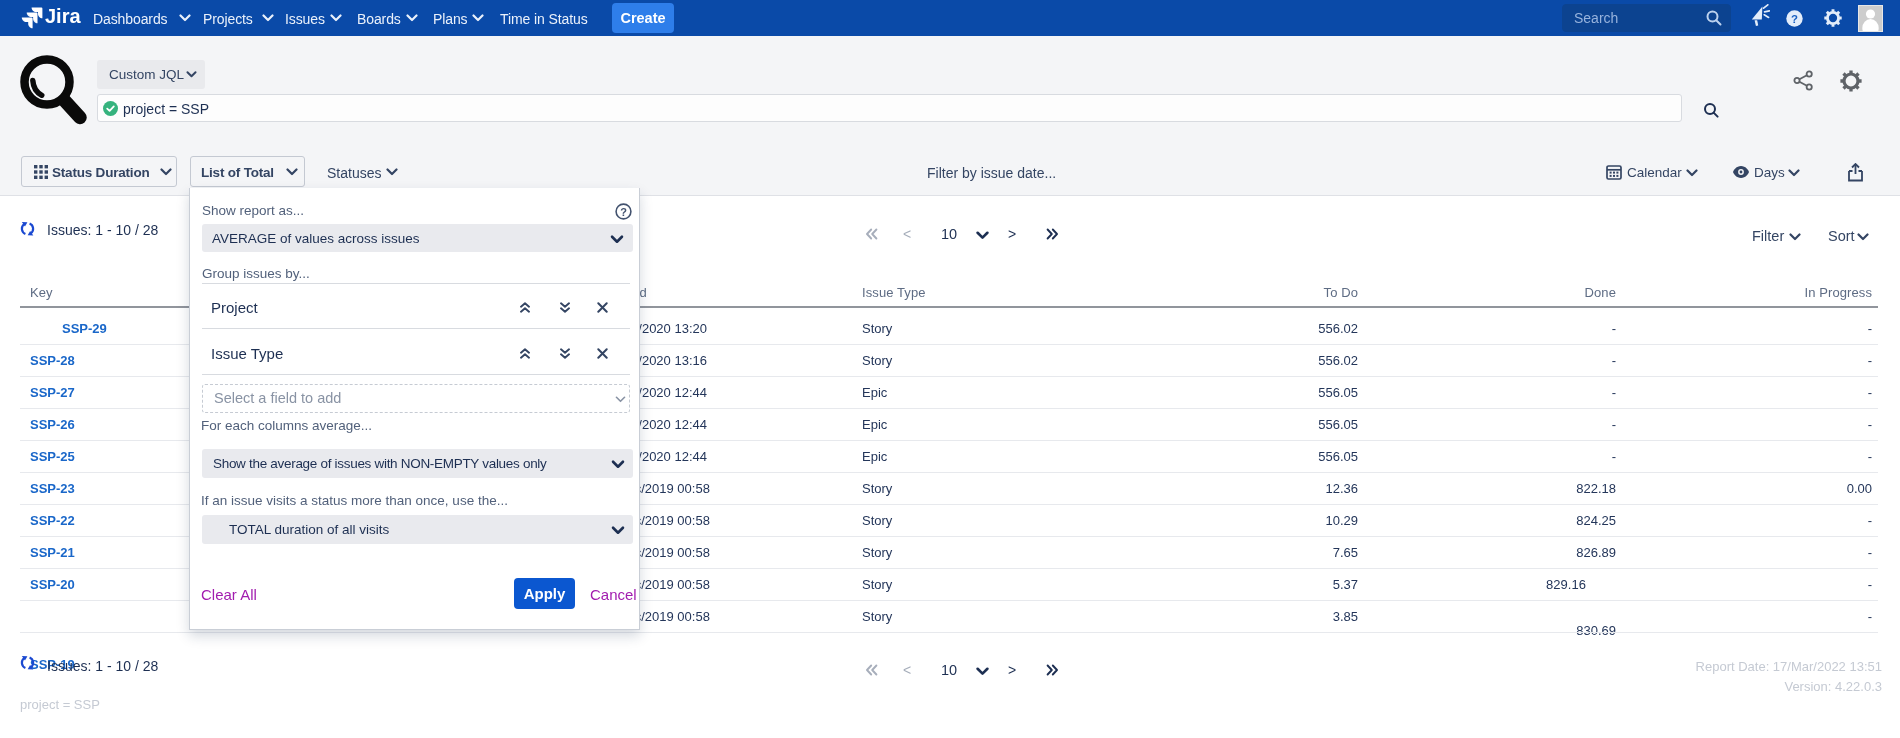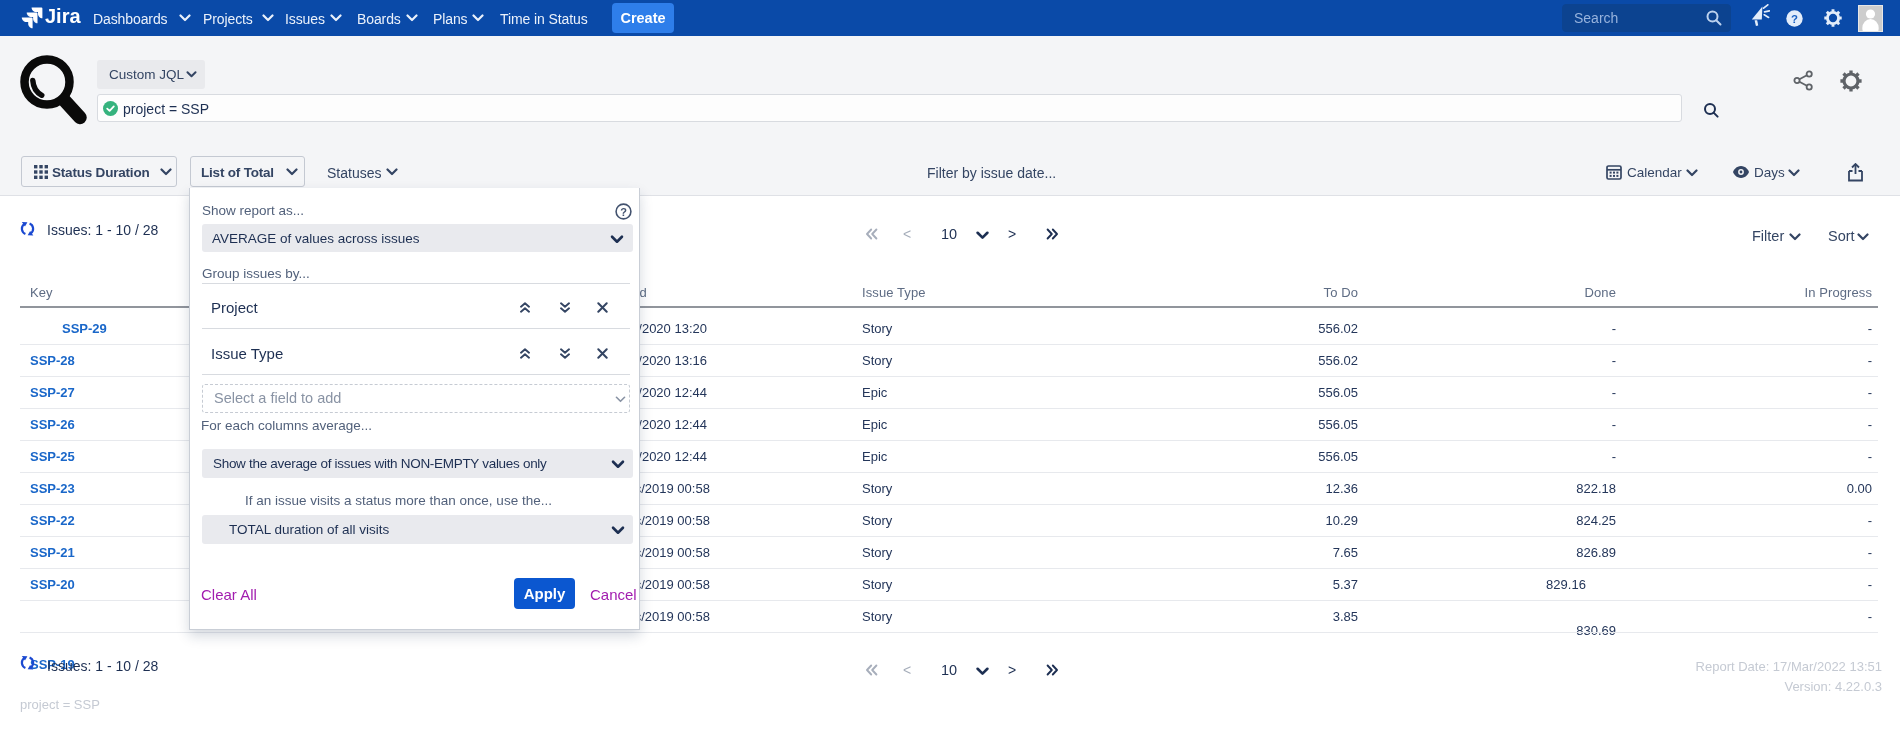--- a/index.html
+++ b/index.html
@@ -384,21 +384,21 @@
           <path d="M1.5 2.5 L6 7 L10.5 2.5" stroke="#8993A4" stroke-width="1.8" fill="none" stroke-linecap="round" stroke-linejoin="round"></path>
         </svg>
 
     <div class="abs plabel" style="left:10px;top:228px;">For each columns average...</div>
     <div class="abs sel" style="top:259px;"></div>
     <div class="abs seltxt" style="left:22px;top:266px;letter-spacing:-0.3px;">Show the average of issues with NON-EMPTY values only</div>
     <svg class="abs" style="left:420px;top:269px;" width="14" height="11" viewBox="0 0 12 10">
           <path d="M1.5 2.5 L6 7 L10.5 2.5" stroke="#1d2f52" stroke-width="2.4" fill="none" stroke-linecap="round" stroke-linejoin="round"></path>
         </svg>
 
-    <div class="abs plabel" style="left:10px;top:303px;margin-left:44px;">If an issue visits a status more than once, use the...</div>
+    <div class="abs plabel" style="left:10px;top:303px;">If an issue visits a status more than once, use the...</div>
     <div class="abs sel" style="top:325px;"></div>
     <div class="abs seltxt" style="left:22px;top:332px;margin-left:16px;">TOTAL duration of all visits</div>
     <svg class="abs" style="left:420px;top:335px;" width="14" height="11" viewBox="0 0 12 10">
           <path d="M1.5 2.5 L6 7 L10.5 2.5" stroke="#1d2f52" stroke-width="2.4" fill="none" stroke-linecap="round" stroke-linejoin="round"></path>
         </svg>
 
     <div class="abs link" style="left:10px;top:396px;">Clear All</div>
     <div class="abs" style="left:323px;top:388px;width:61px;height:31px;background:#0B57D0;border-radius:4px;color:#fff;font-weight:700;font-size:15px;text-align:center;line-height:31px;">Apply</div>
     <div class="abs link" style="left:399px;top:396px;">Cancel</div>
   </div>

